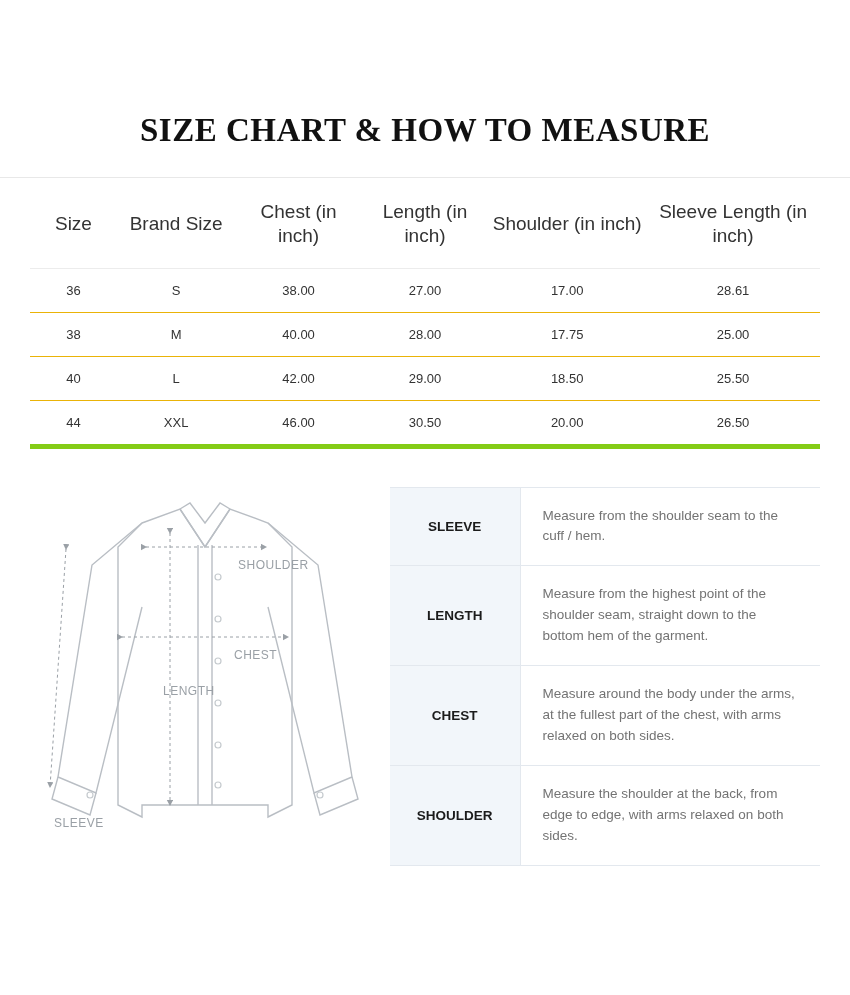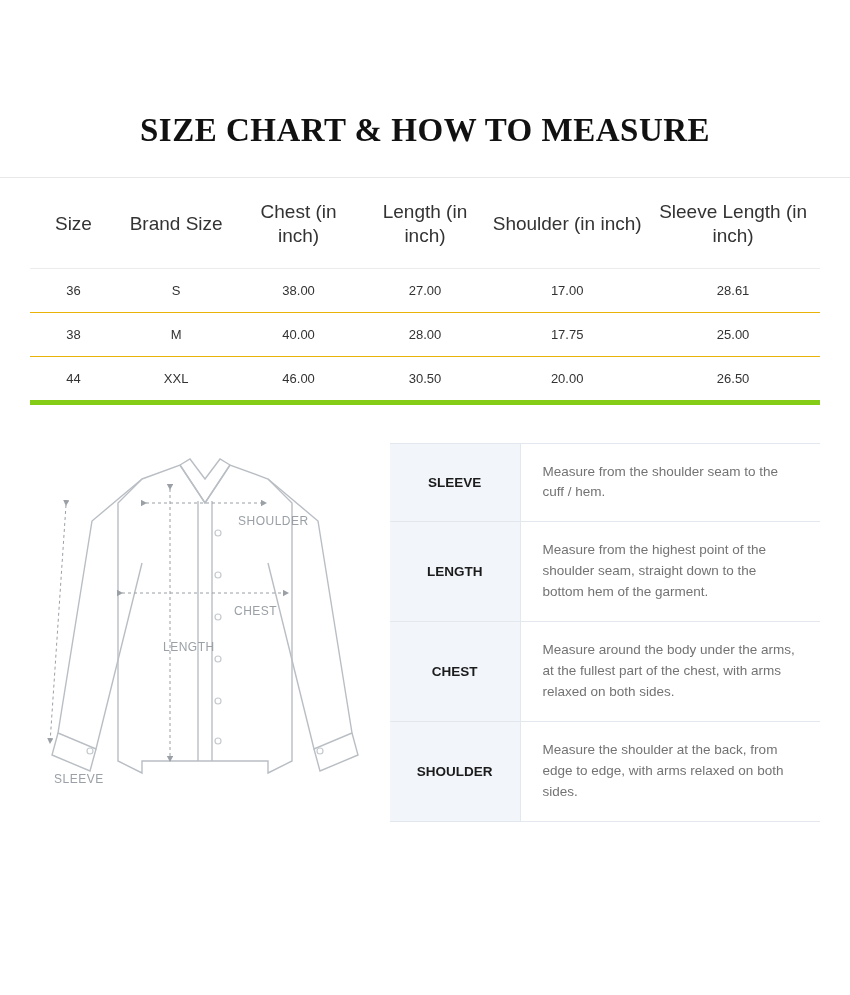--- a/index.html
+++ b/index.html
@@ -156,20 +156,28 @@
         <td>17.00</td>
         <td>28.61</td>
       </tr>
       <tr>
         <td>38</td>
         <td>M</td>
         <td>40.00</td>
         <td>28.00</td>
         <td>17.75</td>
         <td>25.00</td>
+      </tr>
+      <tr>
+        <td>40</td>
+        <td>L</td>
+        <td>42.00</td>
+        <td>29.00</td>
+        <td>18.50</td>
+        <td>25.50</td>
       </tr>
       <tr>
         <td>44</td>
         <td>XXL</td>
         <td>46.00</td>
         <td>30.50</td>
         <td>20.00</td>
         <td>26.50</td>
       </tr>
     </tbody>

